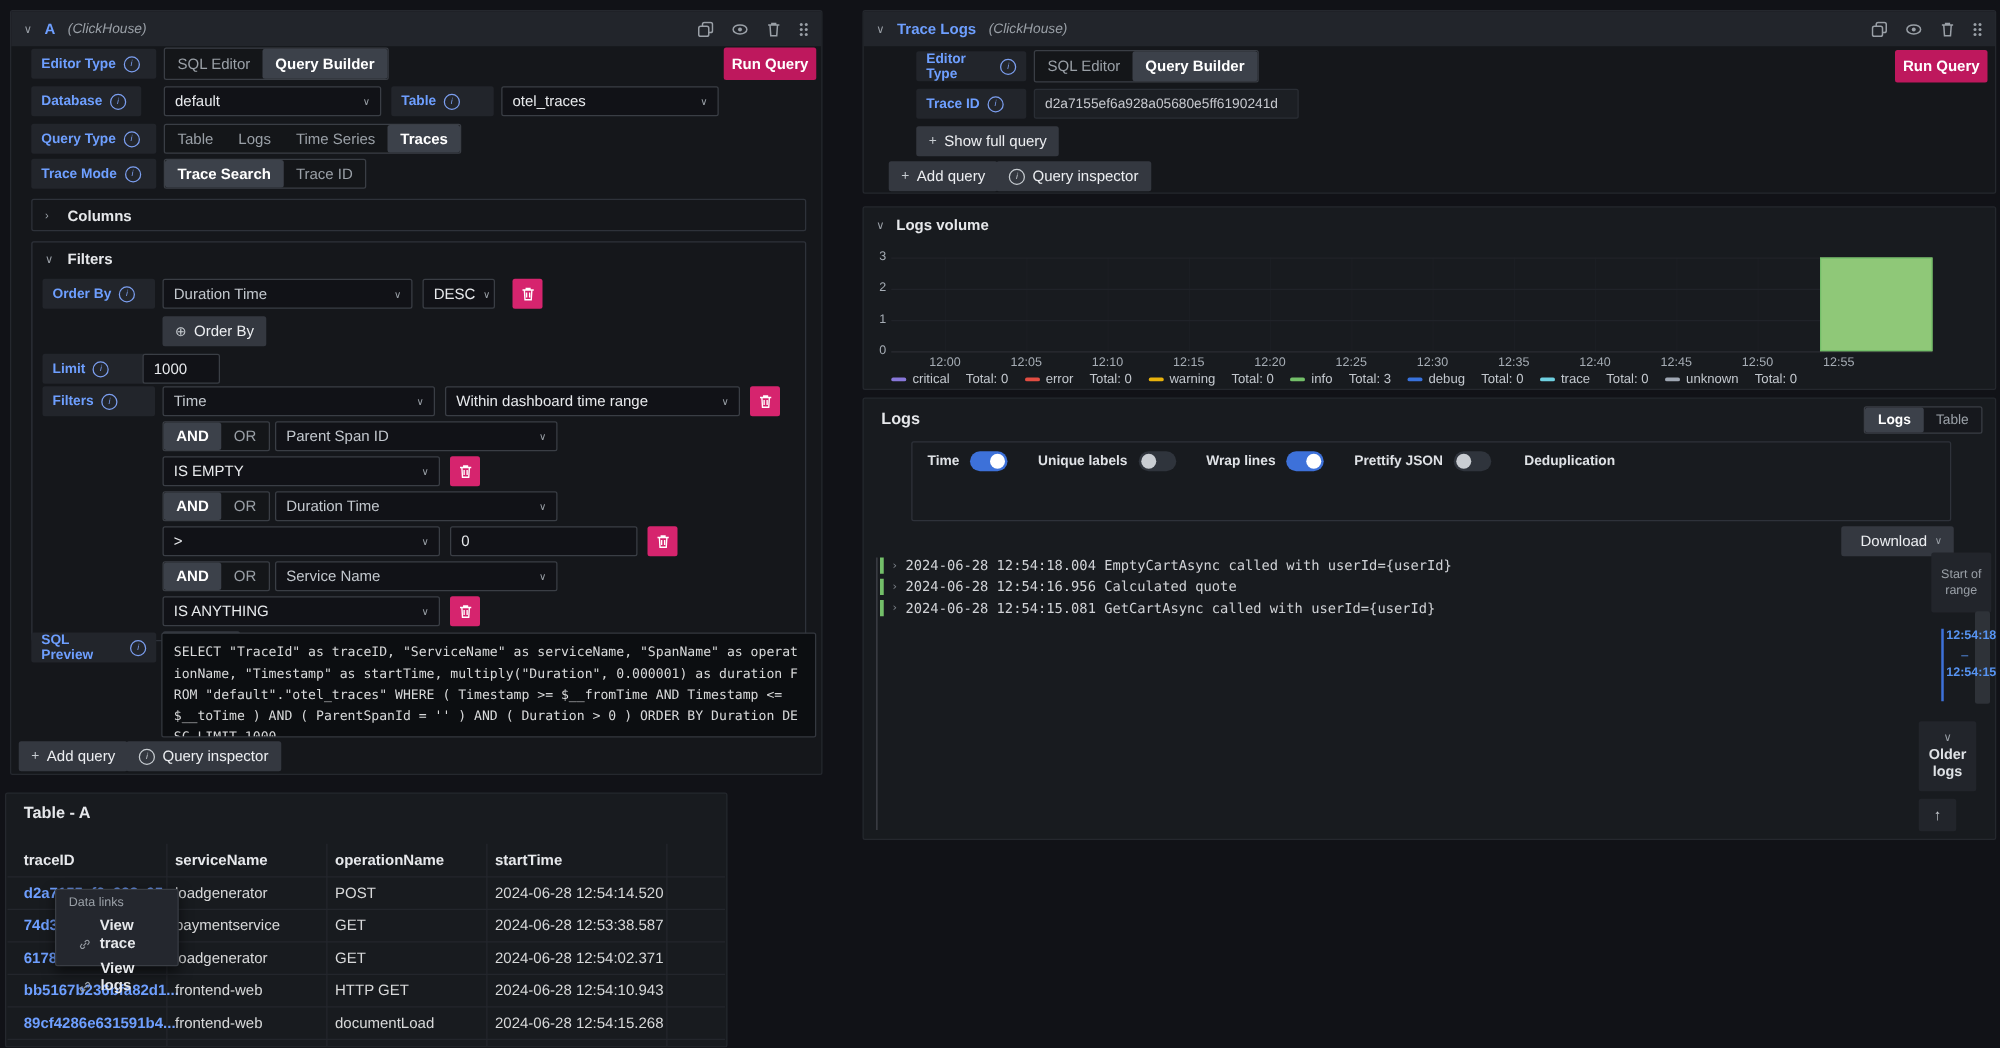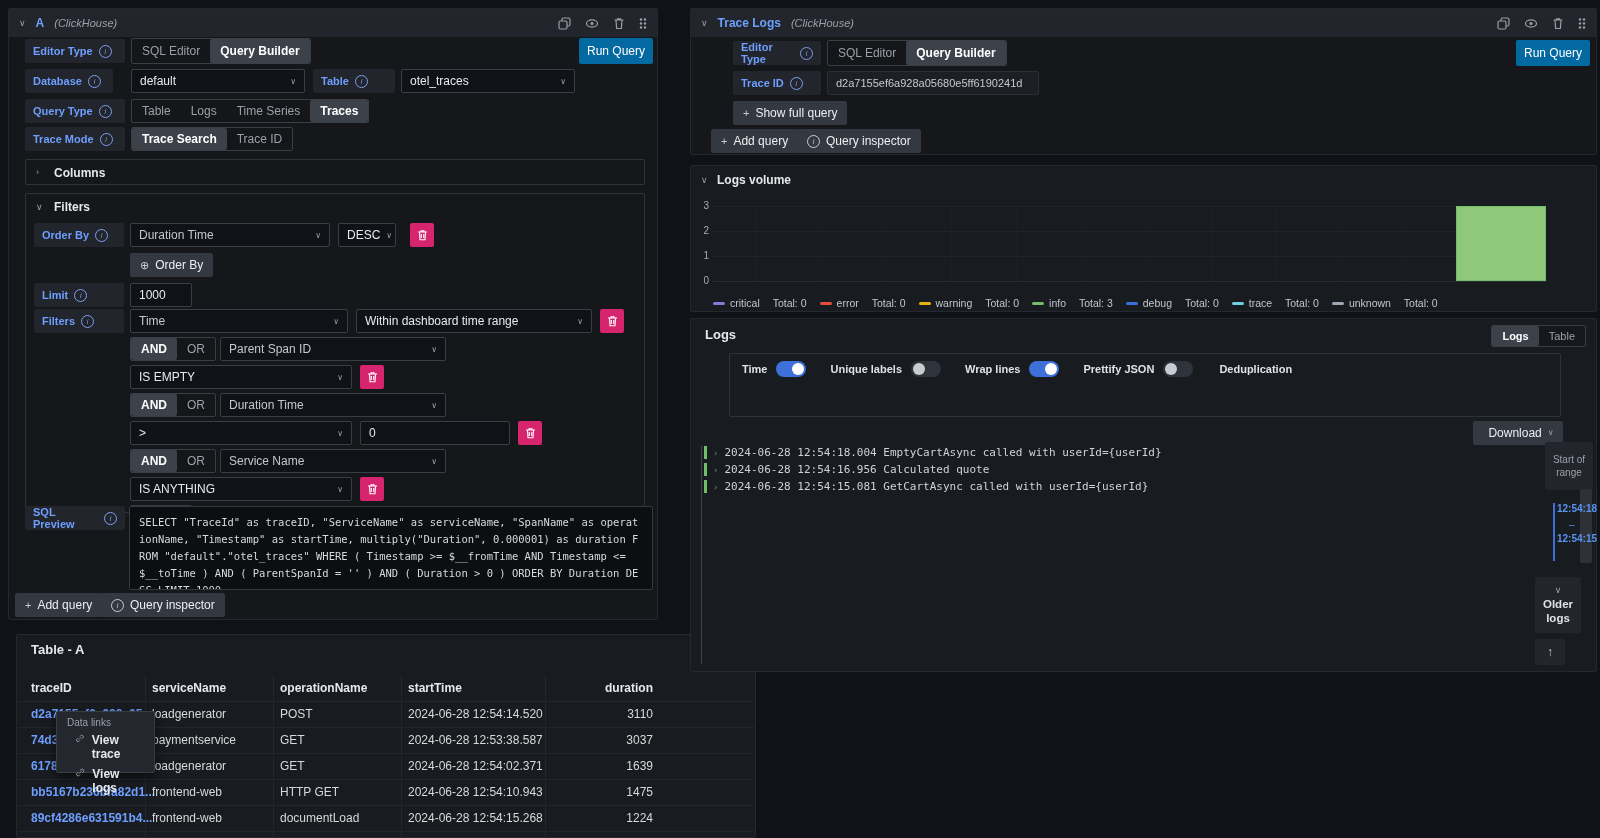--- a/index.html
+++ b/index.html
@@ -23,22 +23,22 @@
   .dd .caret{margin-left:auto;color:#9aa0a7;font-size:8px;padding-left:6px}
   .bright{color:#e8eaed;font-weight:400}
   .seg{position:absolute;height:26px;display:inline-flex;border:1px solid #3a3e45;border-radius:2px;
        background:#141619;align-items:stretch;box-sizing:border-box}
   .seg.h24{height:24px}
   .seg .o{display:flex;align-items:center;padding:0 10px;font-size:12px;color:#9aa0a7;white-space:nowrap}
   .seg .o.sel{background:#3c414a;color:#fff;font-weight:700;border-radius:2px}
   .btn{position:absolute;height:24px;background:#343840;border-radius:2px;color:#eceef1;font-size:12px;
        font-weight:500;display:flex;align-items:center;gap:6px;padding:0 10px;box-sizing:border-box;white-space:nowrap}
   .btn .bicon{color:#c7ccd1;font-size:11px}
-  .primary{position:absolute;height:26px;background:#0369a1;border-radius:2px;color:#fff;font-size:12px;
-       font-weight:400;display:flex;align-items:center;justify-content:center;box-sizing:border-box}
+  .primary{position:absolute;height:26px;background:#be185d;border-radius:2px;color:#fff;font-size:12px;
+       font-weight:700;display:flex;align-items:center;justify-content:center;box-sizing:border-box}
   .trash{position:absolute;width:24px;height:24px;background:#d6246e;border-radius:2px;display:flex;
         align-items:center;justify-content:center}
   .box{position:absolute;border:1px solid #2e323a;border-radius:2px;box-sizing:border-box}
   .sect{color:#e6e8eb;font-weight:600;font-size:12px}
   .mono{font-family:"DejaVu Sans Mono",monospace}
   .tblhead{font-weight:700;color:#e6e8eb;font-size:12px}
   .cellblue{color:#6e9fff;font-weight:600}
   .rowline{position:absolute;left:1px;right:1px;height:1px;background:#23262c}
   .colline{position:absolute;width:1px;background:#23262c}
   .tog{width:30px;height:16px;border-radius:8px;background:#2f343c;position:relative;flex:none}
@@ -55,21 +55,21 @@
   .xtick{position:absolute;width:40px;text-align:center;font-size:10px;color:#a6adb5}
   .leg{display:flex;align-items:center;gap:5px;font-size:10.5px;color:#c2c7cd;white-space:nowrap}
   .leg .sw{width:12px;height:3px;border-radius:2px;flex:none}
   .logline{position:absolute;display:flex;align-items:center;gap:6px;height:15px}
   .logline .bar{width:3px;height:13px;background:#73bf69;flex:none}
   .logline .lchev{color:#7a8087;font-size:9px}
   .logline .ltext{font-size:11px;color:#d0d2d6}
   .menu{position:absolute;background:#24272e;border:1px solid #393d44;border-radius:2px;
         box-shadow:0 4px 10px rgba(0,0,0,.55);z-index:5}
   .menu .mh{color:#9aa0a7;font-size:10px;padding:5px 10px 2px}
-  .menu .mi{display:flex;align-items:flex-start;gap:7px;padding:3px 10px 3px 18px;font-size:12px;font-weight:600;color:#e6e8eb}
+  .menu .mi{display:flex;align-items:flex-end;gap:7px;padding:3px 10px 3px 18px;font-size:12px;font-weight:600;color:#e6e8eb}
 </style>
 </head>
 <body>
 
 <div class="card qcard" style="left:8px;top:8px;width:650px;height:612px">
   <div class="hdr">
     <span class="chev">∨</span>
     <span class="qtitle">A</span>
     <span class="ds">(ClickHouse)</span>
     <span class="hicons">
@@ -180,21 +180,21 @@
     </div>
     <div class="btn" style="left:104px;top:59px">
       <span class="bicon">⊕</span>
         <span>Order By</span>
     </div>
 
     <div class="chip" style="left:8px;top:89px;width:90px">
       <span>Limit</span>
         <span class="info">i</span>
     </div>
-    <div class="inp" style="left:104px;top:89px;width:62px">
+    <div class="inp" style="left:88px;top:89px;width:62px">
       <span class="bright">1000</span>
     </div>
 
     <div class="chip" style="left:8px;top:115px;width:90px">
       <span>Filters</span>
         <span class="info">i</span>
     </div>
     <div class="dd" style="left:104px;top:115px;width:218px">
       <span>Time</span>
         <span class="caret">∨</span>
@@ -282,21 +282,21 @@
   <div class="btn" style="left:6px;top:584px">
     <span class="bicon">+</span>
       <span>Add query</span>
   </div>
   <div class="btn" style="left:92px;top:584px">
     <span class="info" style="border-color:#c7ccd1;color:#c7ccd1">i</span>
       <span>Query inspector</span>
   </div>
 </div>
 
-<div class="card" style="left:16px;top:634px;width:740px;height:204px;overflow:hidden">
+<div class="card" style="left:4px;top:634px;width:578px;height:204px;overflow:hidden">
   <div class="sect" style="position:absolute;left:14px;top:7px;font-size:13px">Table - A</div>
 
   <div class="abs tblhead" style="left:14px;top:46px">traceID</div>
   <div class="abs tblhead" style="left:135px;top:46px">serviceName</div>
   <div class="abs tblhead" style="left:263px;top:46px">operationName</div>
   <div class="abs tblhead" style="left:391px;top:46px">startTime</div>
   <div class="abs tblhead" style="left:536px;top:46px;width:100px;text-align:right">duration</div>
 
   <div class="colline" style="left:128px;top:40px;height:164px"></div>
   <div class="colline" style="left:256px;top:40px;height:164px"></div>
@@ -462,20 +462,34 @@
       <div class="gridv" style="left:628px"></div>
     <div class="gridv" style="left:693px"></div>
       <div class="gridv" style="left:758px"></div>
     <div class="gridh" style="top:0"></div>
       <div class="gridh" style="top:25px"></div>
     <div class="gridh" style="top:50px"></div>
       <div class="gridh" style="top:75px;background:#2a2d33"></div>
     <div class="abs" style="left:743px;top:0;width:90px;height:75px;background:#8fc878;border:1px solid #73bf69"></div>
   </div>
 
+  <div class="abs" style="left:22px;top:119px;width:833px;height:12px">
+    <span class="xtick" style="left:23px">12:00</span>
+    <span class="xtick" style="left:88px">12:05</span>
+    <span class="xtick" style="left:153px">12:10</span>
+    <span class="xtick" style="left:218px">12:15</span>
+    <span class="xtick" style="left:283px">12:20</span>
+    <span class="xtick" style="left:348px">12:25</span>
+    <span class="xtick" style="left:413px">12:30</span>
+    <span class="xtick" style="left:478px">12:35</span>
+    <span class="xtick" style="left:543px">12:40</span>
+    <span class="xtick" style="left:608px">12:45</span>
+    <span class="xtick" style="left:673px">12:50</span>
+    <span class="xtick" style="left:738px">12:55</span>
+  </div>
 
   <div class="abs" style="left:22px;top:131px;display:flex;gap:13px;align-items:center">
     <span class="leg"><span class="sw" style="background:#8877d9"></span><span>critical</span>&nbsp;<span>Total: 0</span></span>
     <span class="leg"><span class="sw" style="background:#e24d42"></span><span>error</span>&nbsp;<span>Total: 0</span></span>
     <span class="leg"><span class="sw" style="background:#e8b20c"></span><span>warning</span>&nbsp;<span>Total: 0</span></span>
     <span class="leg"><span class="sw" style="background:#73bf69"></span><span>info</span>&nbsp;<span>Total: 3</span></span>
     <span class="leg"><span class="sw" style="background:#3872dc"></span><span>debug</span>&nbsp;<span>Total: 0</span></span>
     <span class="leg"><span class="sw" style="background:#6ed0e0"></span><span>trace</span>&nbsp;<span>Total: 0</span></span>
     <span class="leg"><span class="sw" style="background:#9fa7b3"></span><span>unknown</span>&nbsp;<span>Total: 0</span></span>
   </div>

